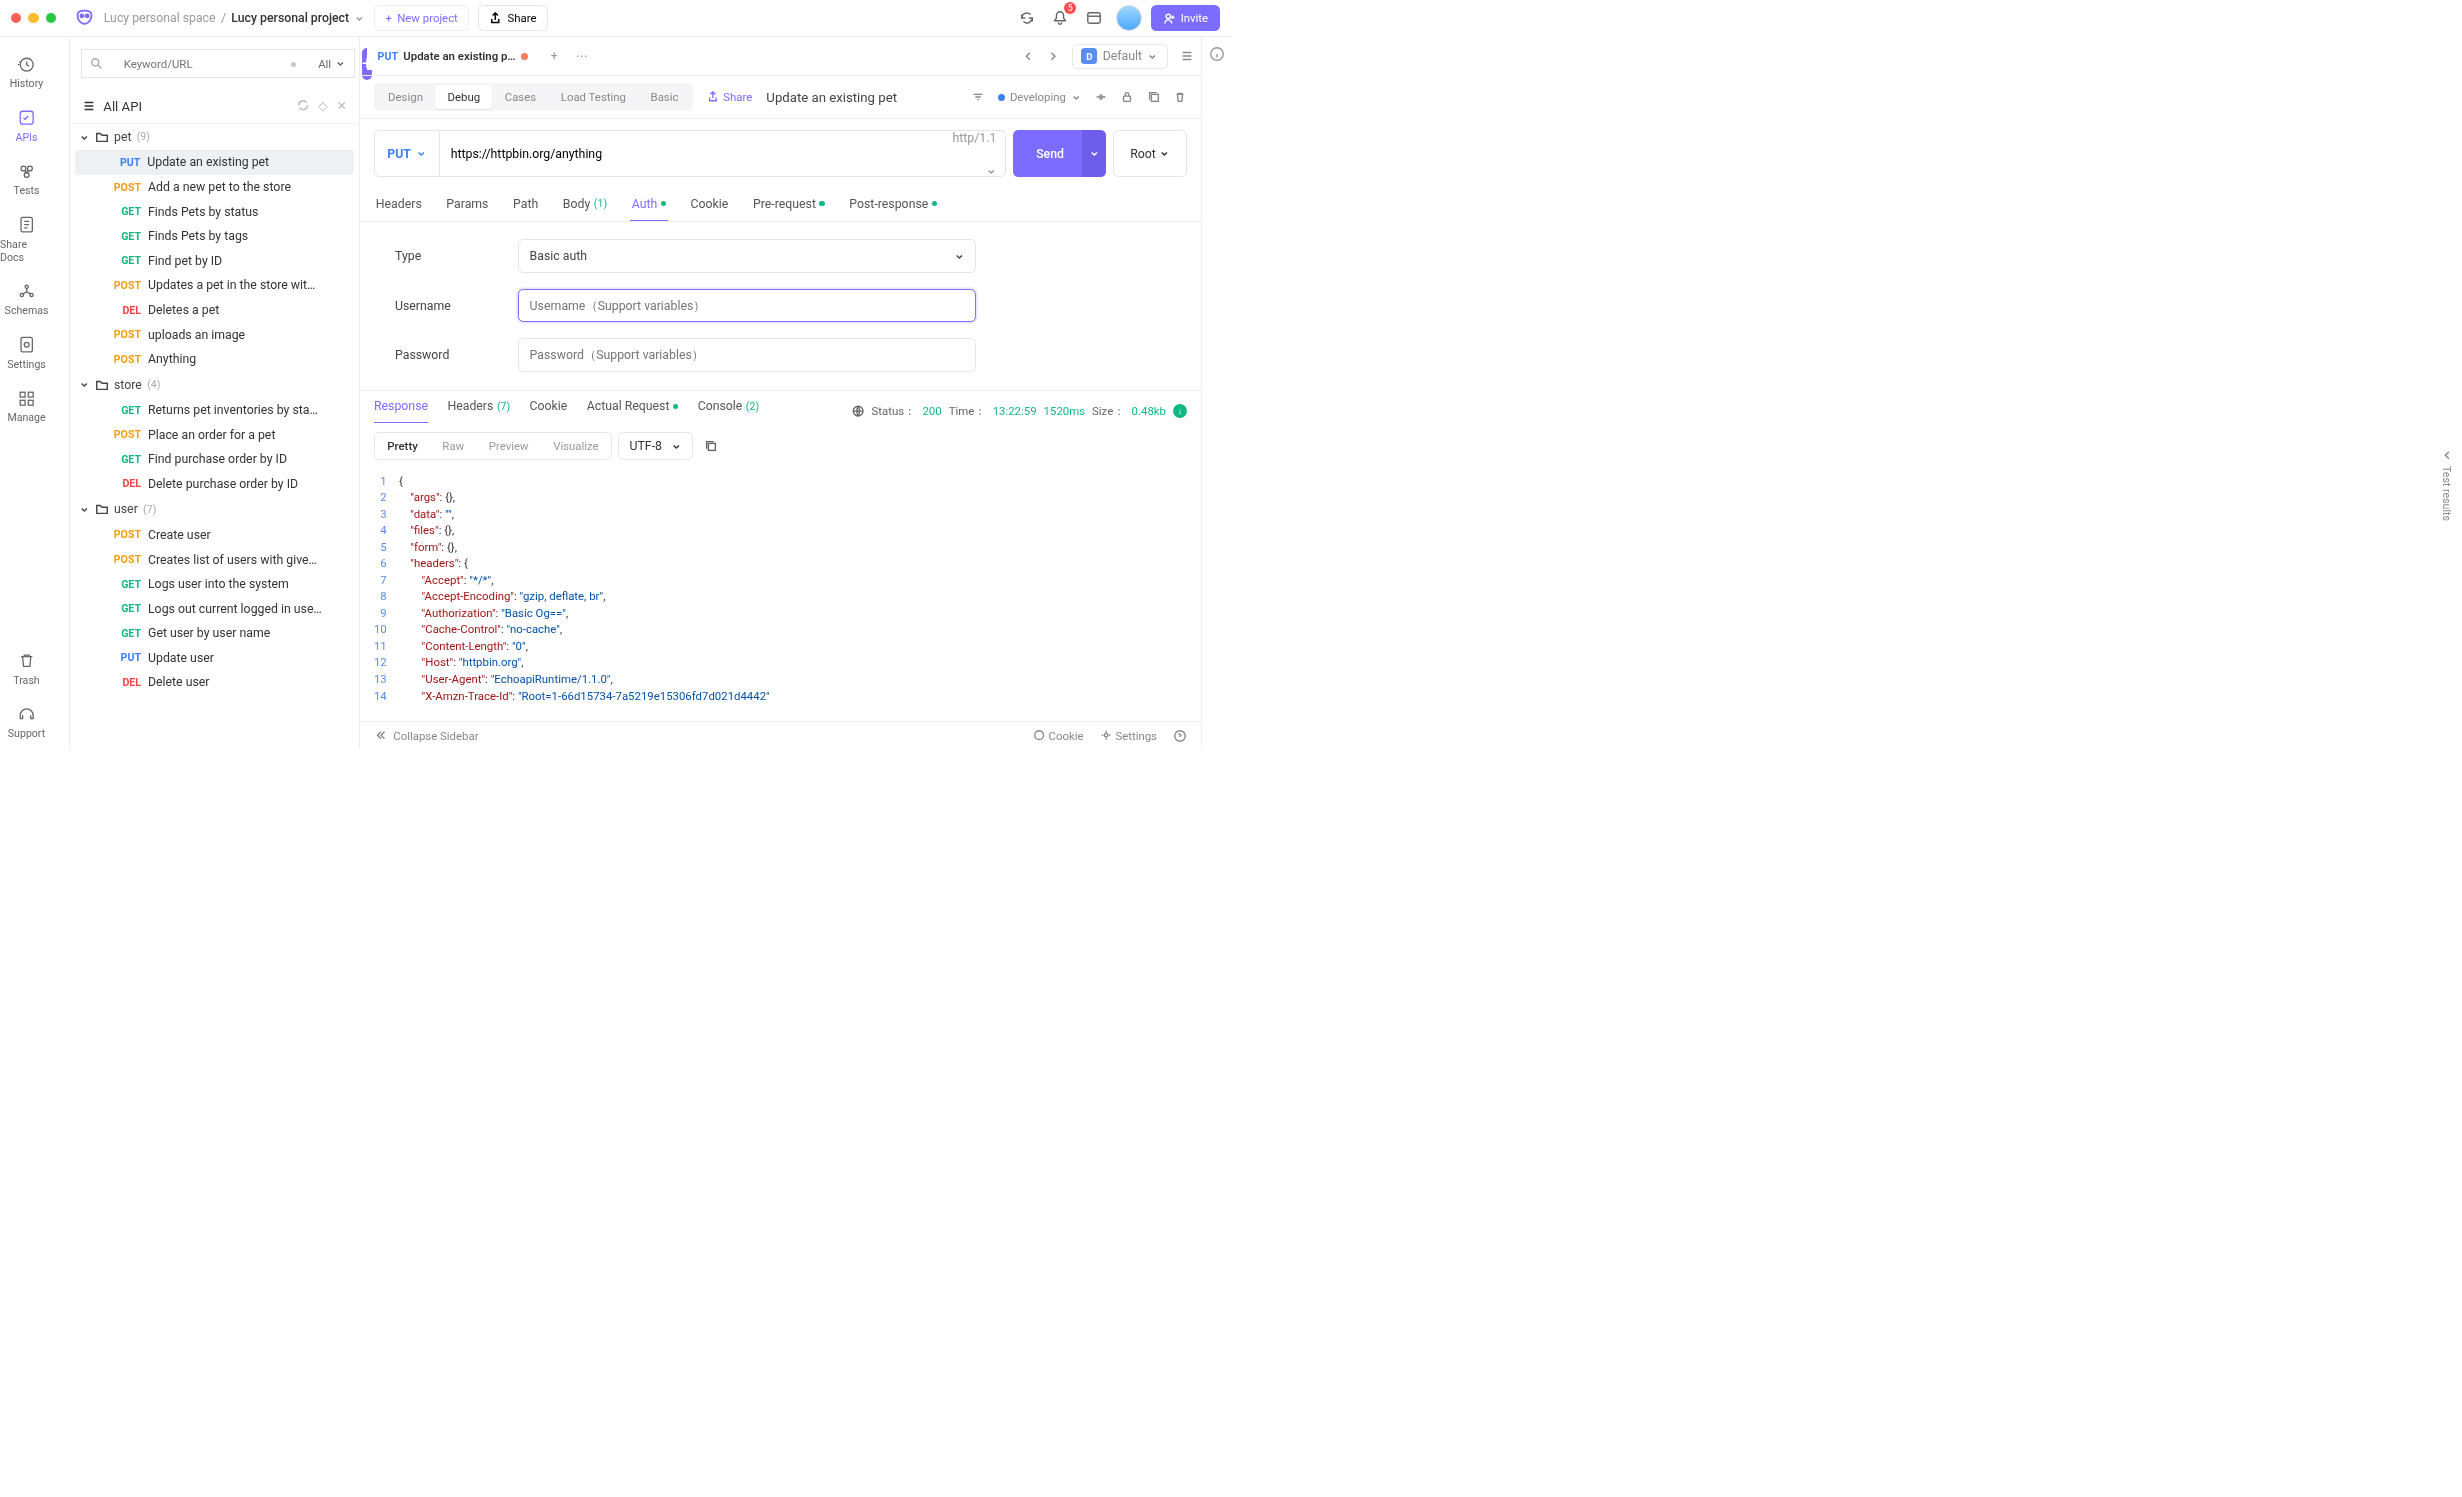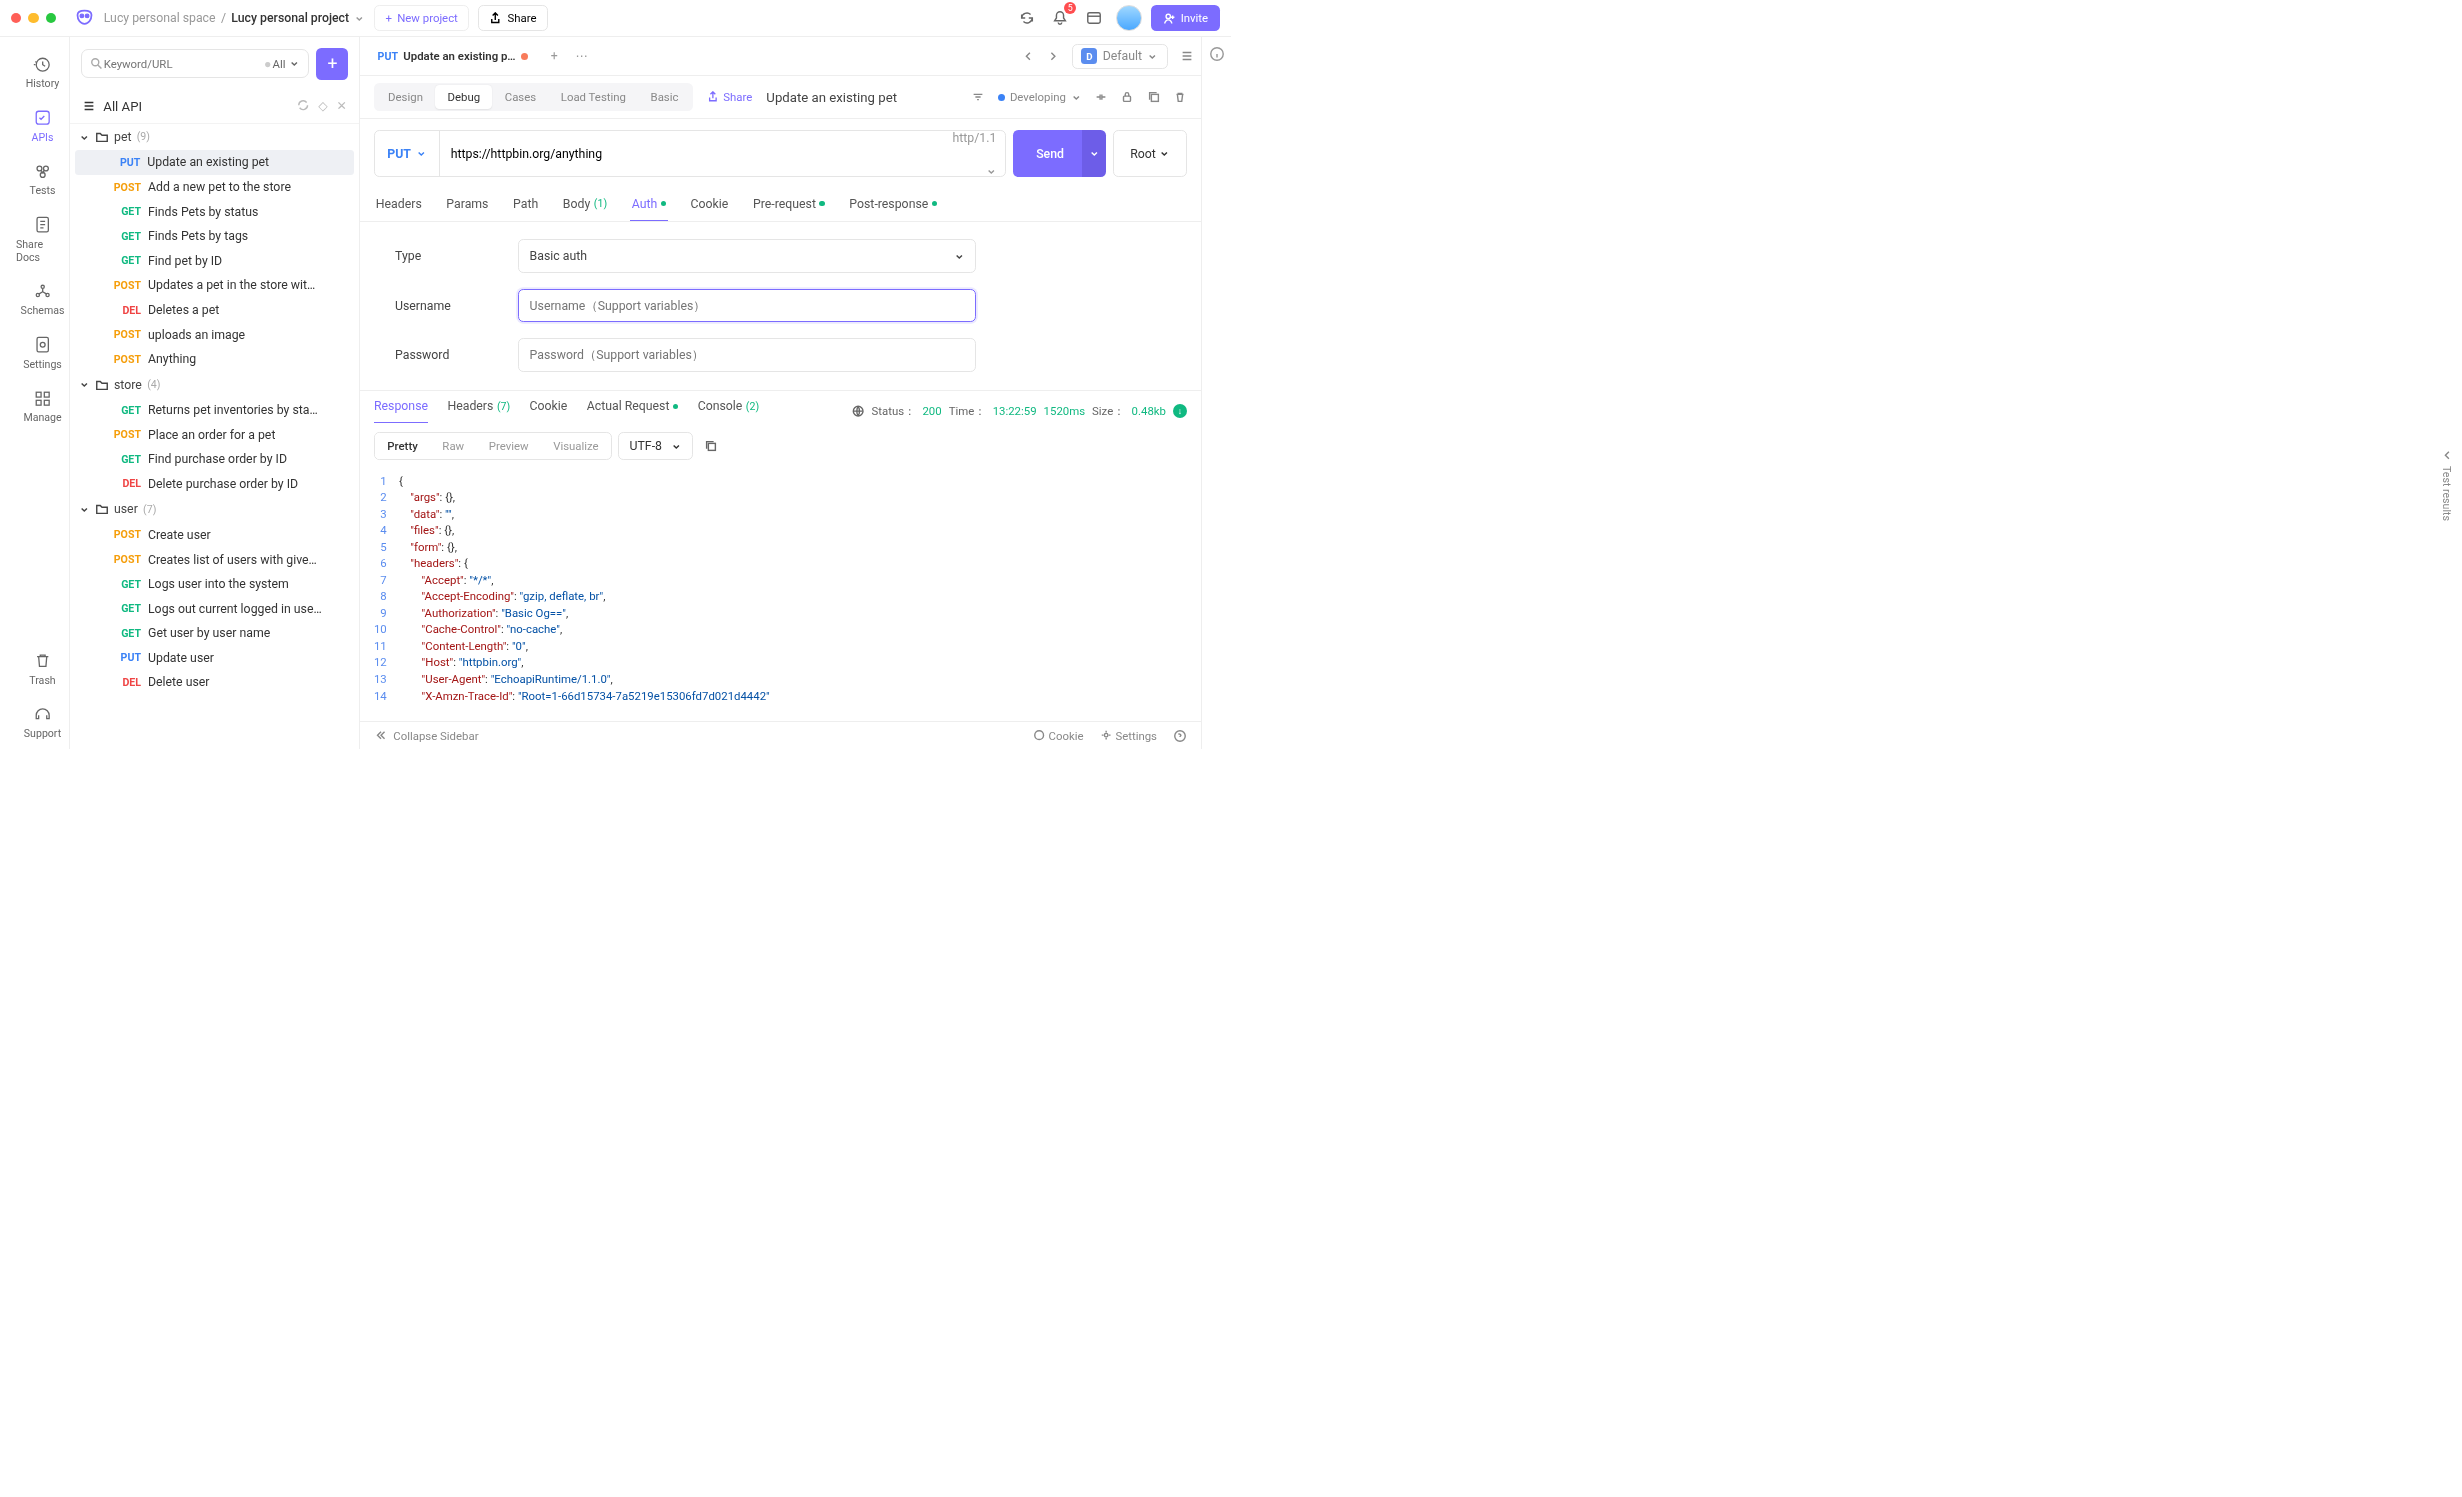--- a/index.html
+++ b/index.html
@@ -21,30 +21,30 @@
 .btn-new { color: #7c6cff; border-color: #eee; }
 .titlebar-right { margin-left: auto; display: flex; align-items: center; gap: 8.8px; }
 .icon-btn { width: 25px; height: 25px; display: flex; align-items: center; justify-content: center; border-radius: 5.3px; cursor: pointer; color: #666; }
 .bell-wrap { position: relative; }
 .badge { position: absolute; top: -3.5px; right: -3.5px; background: #ff4d4f; color: #fff; font-size: 8.8px; min-width: 12.3px; height: 12.3px; border-radius: 6.2px; display: flex; align-items: center; justify-content: center; padding: 0 2.6px; }
 .avatar { width: 26.4px; height: 26.4px; border-radius: 50%; background: linear-gradient(180deg,#a0d8ff 0%,#4aa8ff 100%); border: 1.8px solid #ddd; }
 .btn-invite { background: #7c6cff; color: #fff; border: none; padding: 6.2px 12.3px; }
 
 
 .main-row { display: flex; flex: 1; min-height: 0; }
-.rail { width: 70px; border-right: 0.9px solid #eee; display: flex; flex-direction: column; align-items: flex-end; padding-top: 8.8px; }
+.rail { width: 70px; border-right: 0.9px solid #eee; display: flex; flex-direction: column; align-items: flex-start; padding-top: 8.8px; }
 .rail-item { width: 53px; display: flex; flex-direction: column; align-items: center; gap: 3.5px; padding: 8.8px 0; color: #666; font-size: 10.6px; cursor: pointer; border-radius: 7px; }
 .rail-item.active { color: #7c6cff; }
 .rail-item svg { width: 19.4px; height: 19.4px; }
 .rail-spacer { flex: 1; }
 
 
 .sidebar { width: 290px; border-right: 0.9px solid #eee; display: flex; flex-direction: column; min-height: 0; }
 .search-row { display: flex; align-items: center; gap: 7px; padding: 10.6px; }
-.search-box { flex: 1; display: flex; align-items: flex-start; gap: 1px; padding: 6.2px 8.8px; border: 0.9px solid #e5e5e5; border-radius: 7px; color: #aaa; }
+.search-box { flex: 1; display: flex; align-items: flex-start; gap: 21px; padding: 6.2px 8.8px; border: 0.9px solid #e5e5e5; border-radius: 0; color: #aaa; }
 .search-box input { border: none; outline: none; flex: 1; background: transparent; font-size: 11.4px; }
 .filter-all { display: flex; align-items: center; gap: 3.5px; color: #666; font-size: 11.4px; }
 .add-btn { width: 32px; height: 32px; background: #7c6cff; border-radius: 5.3px; display: flex; align-items: center; justify-content: center; color: #fff; font-size: 17.6px; cursor: pointer; }
 .all-api-row { display: flex; align-items: center; gap: 7px; padding: 8.8px 12.3px; border-bottom: 0.9px solid #f3f3f3; color: #333; }
 .all-api-row .actions { margin-left: auto; display: flex; gap: 8.8px; color: #bbb; }
 .tree { flex: 1; overflow-y: auto; padding-bottom: 17.6px; }
 .folder-row { display: flex; align-items: center; gap: 5.3px; padding: 6.2px 8.8px; cursor: pointer; color: #444; }
 .folder-count { color: #aaa; font-size: 10.6px; }
 .api-row { display: flex; align-items: center; gap: 7px; padding: 5.3px 8.8px 5.3px 39px; cursor: pointer; color: #333; font-size: 12.3px; white-space: nowrap; overflow: hidden; text-overflow: ellipsis; }
 .api-row.selected { background: #eef0f4; border-radius: 3.5px; margin: 0 5.3px; padding-left: 33px; }

